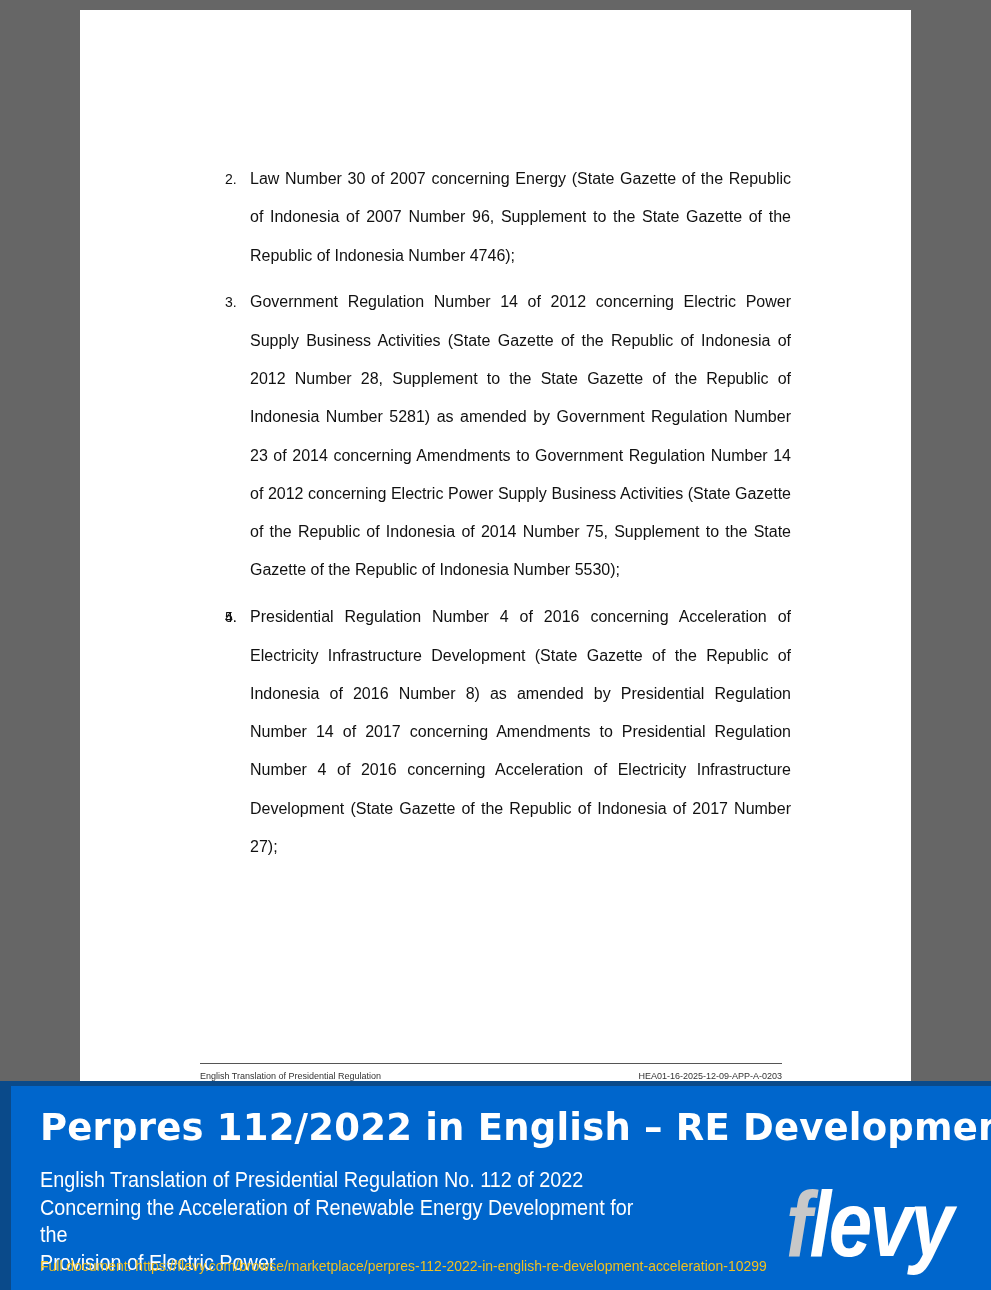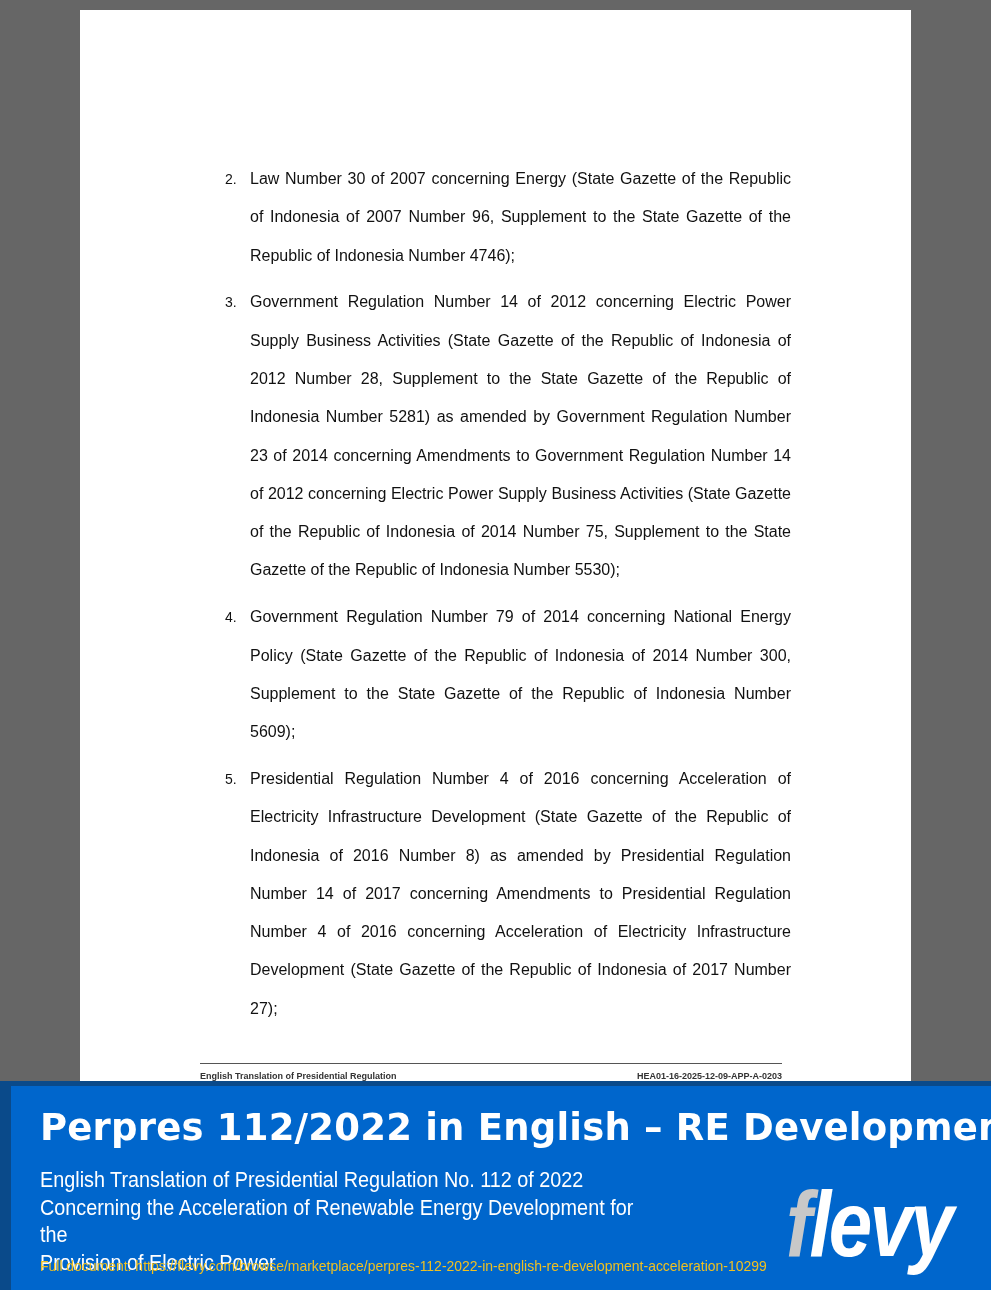--- a/index.html
+++ b/index.html
@@ -16,21 +16,21 @@
       position:absolute; left:145px; top:150px; width:566px;
       margin:0; padding:0; list-style:none;
       color:#111; font-size:16px; line-height:38.3px;
     }
     .list li { position:relative; padding-left:25px; margin-bottom:8.5px; text-align:justify; text-align-last:left; }
     .list li .num { position:absolute; left:0; top:0; font-size:14px; }
     .footer-rule {
       position:absolute; left:120px; top:1053px; width:582px; height:1px; background:#555;
     }
     .footer-left, .footer-right {
-      position:absolute; top:1061px; font-size:9px; color:#333; white-space:nowrap;font-weight:bold;
+      position:absolute; top:1061px; font-size:9px; color:#333; white-space:nowrap;
     }
     .footer-left { left:120px; }
     .footer-right { right:129px; }
     .banner-outer {
       position:absolute; left:0; top:1081px; width:991px; height:209px; background:#0a4a8a;
     }
     .banner {
       position:absolute; left:11px; top:1086px; width:980px; height:204px; background:#0066cc;
       overflow:hidden;
     }
@@ -65,21 +65,20 @@
     <li>
       <span class="num">2.</span>
       <span>Law Number 30 of 2007 concerning Energy (State Gazette of the Republic of Indonesia of 2007 Number 96, Supplement to the State Gazette of the Republic of Indonesia Number 4746);</span>
     </li>
     <li>
       <span class="num">3.</span>
       <span>Government Regulation Number 14 of 2012 concerning Electric Power Supply Business Activities (State Gazette of the Republic of Indonesia of 2012 Number 28, Supplement to the State Gazette of the Republic of Indonesia Number 5281) as amended by Government Regulation Number 23 of 2014 concerning Amendments to Government Regulation Number 14 of 2012 concerning Electric Power Supply Business Activities (State Gazette of the Republic of Indonesia of 2014 Number 75, Supplement to the State Gazette of the Republic of Indonesia Number 5530);</span>
     </li>
     <li>
       <span class="num">4.</span>
-      <span>Government Regulation Number 79 of 2014 concerning National Energy Policy (State Gazette of the Republic of Indonesia of 2014 Number 300, Supplement to the State Gazette of the Republic of Indonesia Number 5609);</span>
     </li>
     <li>
       <span class="num">5.</span>
       <span>Presidential Regulation Number 4 of 2016 concerning Acceleration of Electricity Infrastructure Development (State Gazette of the Republic of Indonesia of 2016 Number 8) as amended by Presidential Regulation Number 14 of 2017 concerning Amendments to Presidential Regulation Number 4 of 2016 concerning Acceleration of Electricity Infrastructure Development (State Gazette of the Republic of Indonesia of 2017 Number 27);</span>
     </li>
   </ol>
   <div class="footer-rule"></div>
   <div class="footer-left">English Translation of Presidential Regulation</div>
   <div class="footer-right">HEA01-16-2025-12-09-APP-A-0203</div>
 </div>

